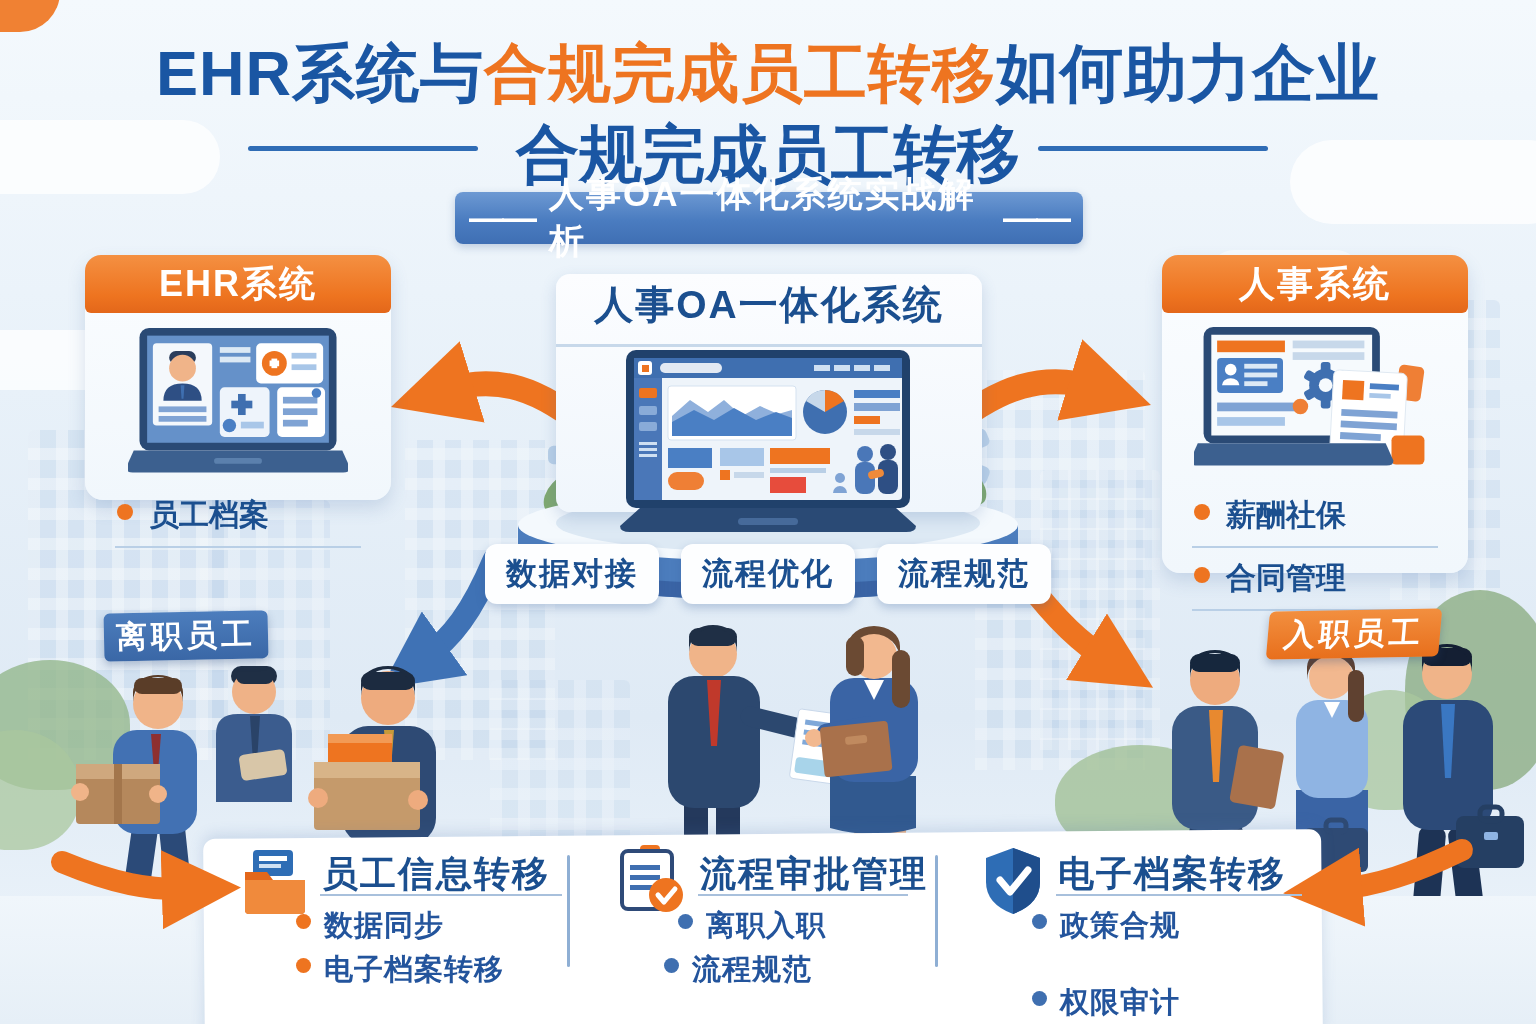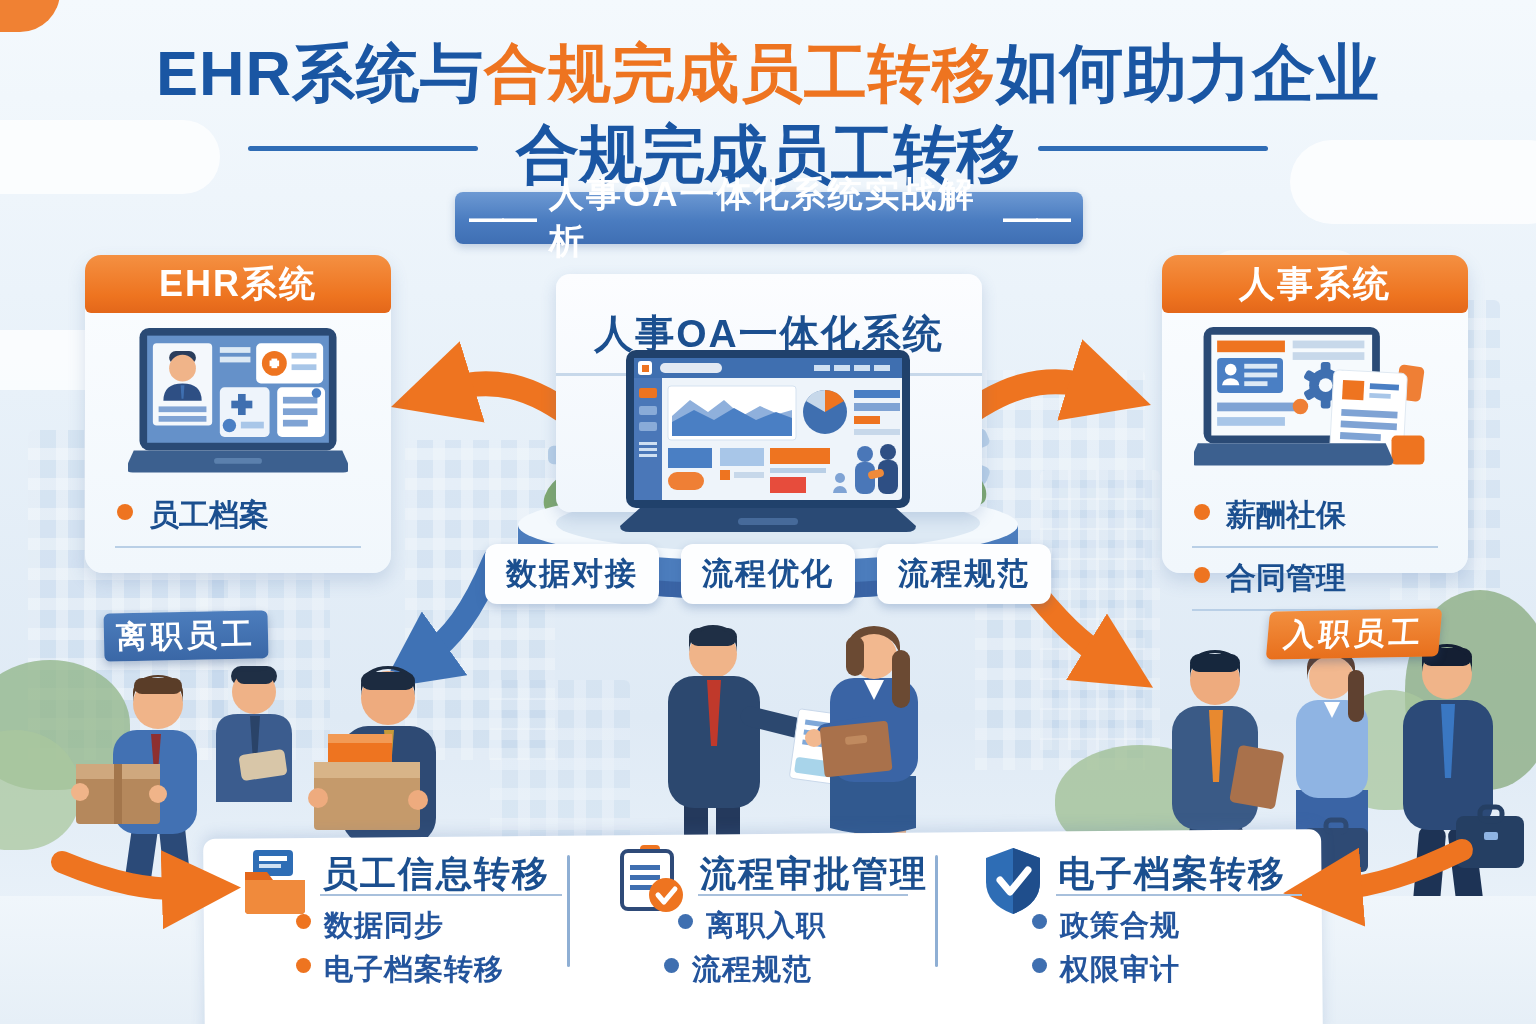--- a/index.html
+++ b/index.html
@@ -30,37 +30,37 @@
   .banner{position:absolute;left:455px;top:192px;width:628px;height:52px;
           background:linear-gradient(180deg,#6d99d3 0%,#4a7cc0 55%,#3f6fb4 100%);
           border-radius:8px;display:flex;align-items:center;justify-content:center;
           color:#ffffff;font-weight:bold;font-size:35px;letter-spacing:2px;
           box-shadow:0 3px 8px rgba(40,80,140,.25);}
   .banner .dash{font-weight:bold;margin:0 14px;letter-spacing:-2px;}
   
   .panel{position:absolute;width:306px;border-radius:18px;
          background:linear-gradient(180deg,#fbfdff,#f1f7fc);
          box-shadow:0 8px 18px rgba(60,100,160,.18);}
-  .panel.left{left:85px;top:255px;height:318px;}
+  .panel.left{left:85px;top:255px;height:245px;}
   .panel.right{left:1162px;top:255px;height:318px;}
   .panel-head{height:58px;border-radius:16px 16px 6px 6px;
          background:linear-gradient(180deg,#f49042 0%,#ee7420 70%,#e3671a 100%);
          display:flex;align-items:center;justify-content:center;
          color:#fff;font-weight:bold;font-size:36px;letter-spacing:2px;}
   .panel-lap{position:absolute;left:43px;top:72px;}
   .p-items{position:absolute;left:30px;top:236px;width:246px;}
   .p-item{position:relative;padding:4px 0 10px 34px;margin-bottom:6px;
           border-bottom:2px solid #b9cfe6;color:#1b4f8f;font-weight:bold;font-size:30px;}
   .p-item:last-child{margin-bottom:0;}
   .p-item .dot{position:absolute;left:2px;top:13px;width:16px;height:16px;border-radius:50%;background:#ee7420;}
   
   .center-card{position:absolute;left:556px;top:274px;width:426px;height:238px;
           background:linear-gradient(180deg,#fcfdff,#f0f6fc);border-radius:14px;
           box-shadow:0 6px 16px rgba(60,100,160,.20);}
-  .center-card h2{margin:0;padding:33px 0 12px;text-align:center;color:#1b4f8f;
+  .center-card h2{margin:0;padding:4px 0 12px;text-align:center;color:#1b4f8f;
           font-size:39px;font-weight:bold;letter-spacing:2px;
           border-bottom:3px solid #c7d8ea;}
   .center-lap{position:absolute;left:618px;top:350px;}
   .gear{position:absolute;}
   .leaf{position:absolute;border-radius:80% 20% 70% 30%;}
   .platform{position:absolute;left:478px;top:470px;}
   .pill-row{position:absolute;left:0;top:544px;width:1536px;display:flex;justify-content:center;gap:22px;}
   .pill{min-width:150px;padding:9px 12px;background:#fdfeff;border-radius:12px;
         box-shadow:0 4px 10px rgba(50,90,150,.28);
         color:#1b4f8f;font-weight:bold;font-size:31px;text-align:center;letter-spacing:2px;}
@@ -541,18 +541,18 @@
     <path d="M31 2 L58 12 L58 36 Q58 58 31 68 Q4 58 4 36 L4 12 Z" fill="#2e6db5"></path>
     <path d="M31 2 L58 12 L58 36 Q58 58 31 68 Z" fill="#1f4e8c"></path>
     <path d="M18 34 L28 46 L46 24" fill="none" stroke="#ffffff" stroke-width="7" stroke-linecap="round" stroke-linejoin="round"></path>
   </svg>
   <div class="bcol-title" style="left:1058px;top:850px;">电子档案转移</div>
   <div class="bline" style="left:1056px;top:894px;width:246px;"></div>
   <div class="bullet blue" style="left:1032px;top:906px;">
     <span class="dot"></span>
     <span>政策合规</span>
   </div>
-  <div class="bullet blue" style="left:1032px;top:950px;">
+  <div class="bullet blue" style="left:1032px;top:983px;">
     <span class="dot"></span>
     <span>权限审计</span>
   </div>
 
 </div>
 
 </body></html>

